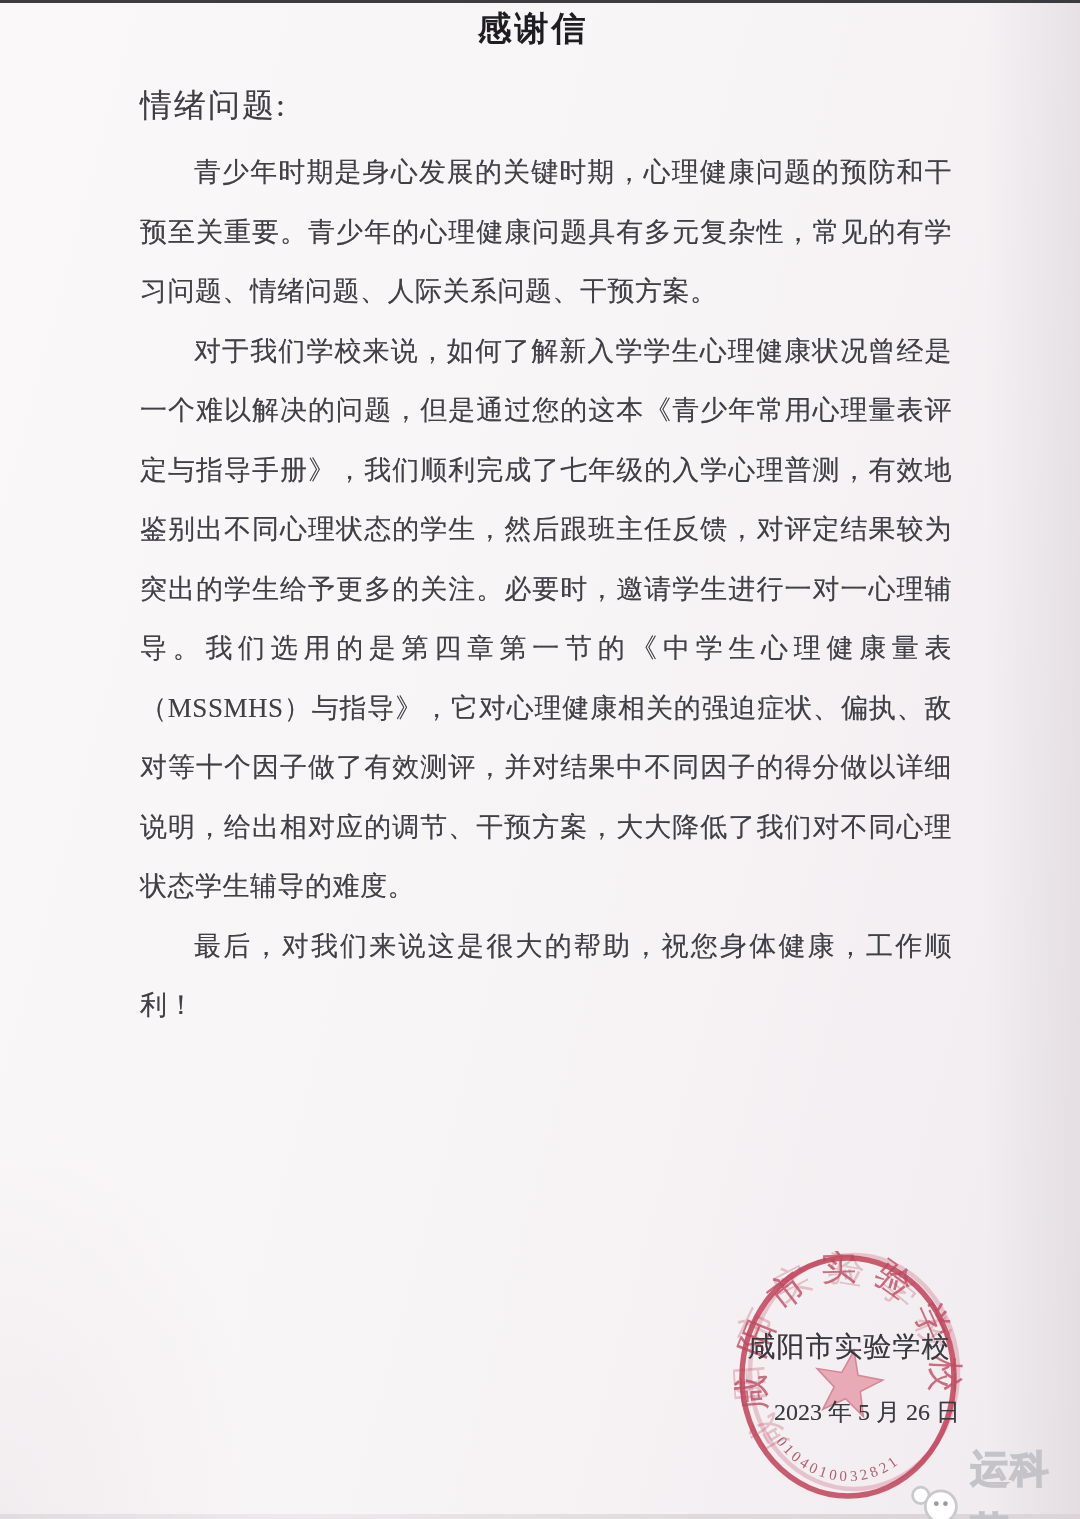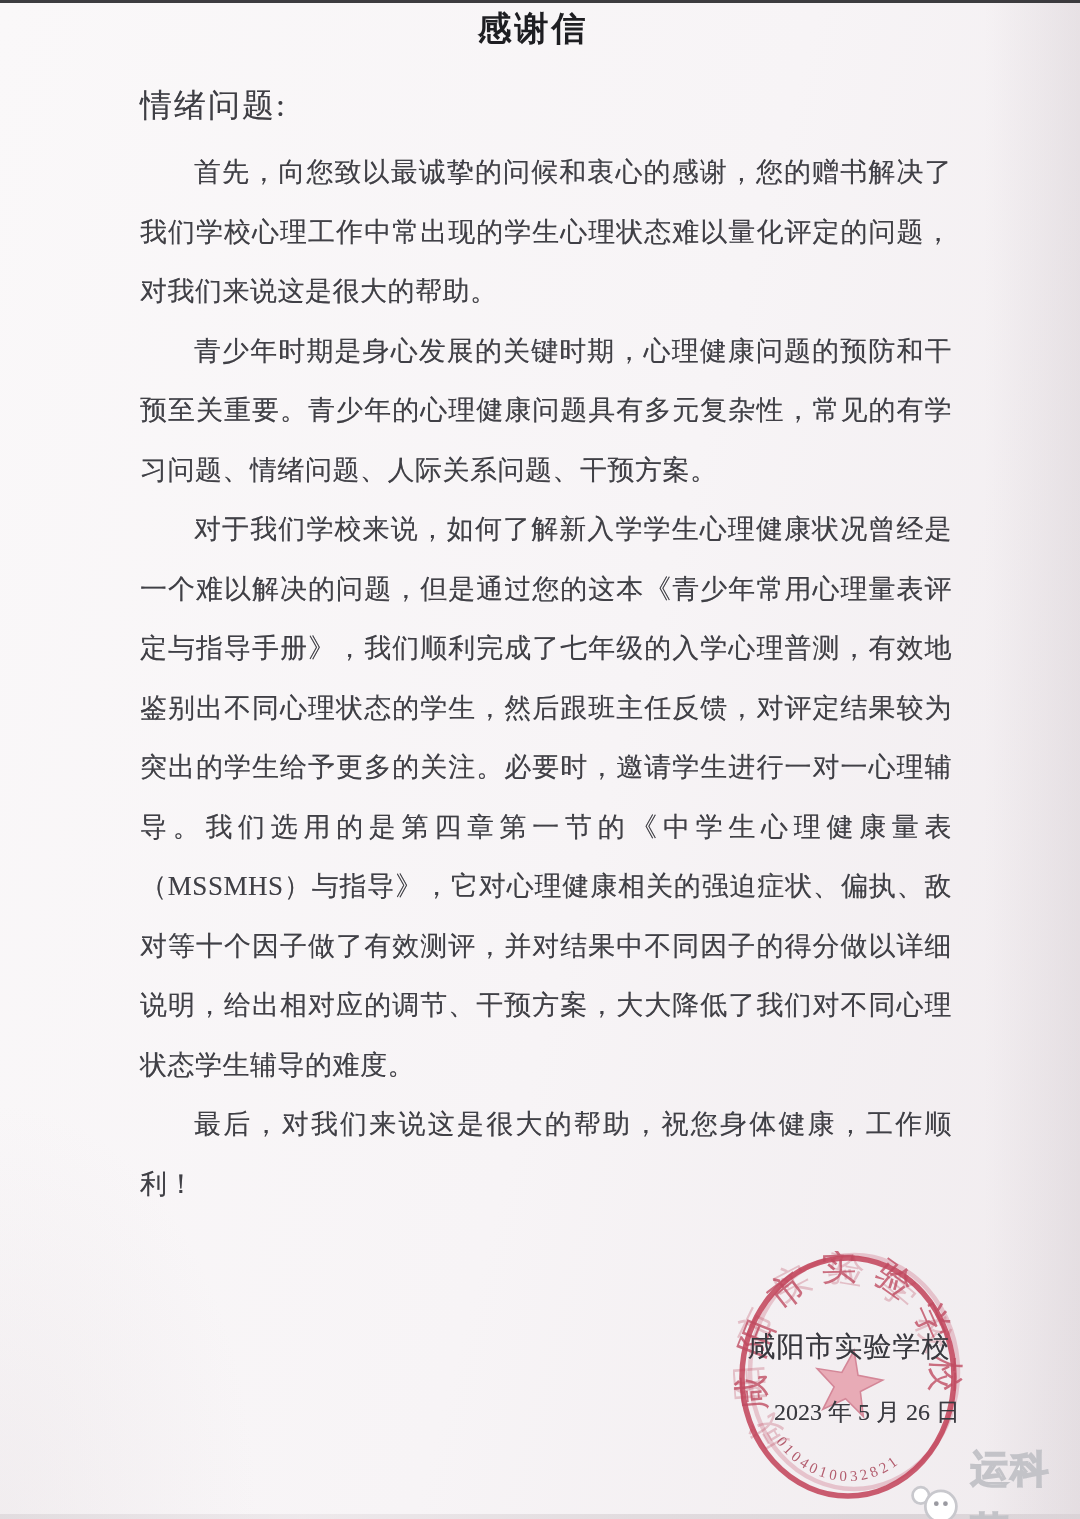--- a/index.html
+++ b/index.html
@@ -62,21 +62,20 @@
 
 <div class="paper">
   <div class="shade-right"></div>
   <div class="shade-bl"></div>
 
   <h1 class="title">感谢信</h1>
 
   <div class="salutation">情绪问题:</div>
 
   <div class="body-text">
-    <p>首先，向您致以最诚挚的问候和衷心的感谢，您的赠书解决了我们学校心理工作中常出现的学生心理状态难以量化评定的问题，对我们来说这是很大的帮助。</p>
     <p>青少年时期是身心发展的关键时期，心理健康问题的预防和干预至关重要。青少年的心理健康问题具有多元复杂性，常见的有学习问题、情绪问题、人际关系问题、干预方案。</p>
     <p>对于我们学校来说，如何了解新入学学生心理健康状况曾经是一个难以解决的问题，但是通过您的这本《青少年常用心理量表评定与指导手册》，我们顺利完成了七年级的入学心理普测，有效地鉴别出不同心理状态的学生，然后跟班主任反馈，对评定结果较为突出的学生给予更多的关注。必要时，邀请学生进行一对一心理辅导。我们选用的是第四章第一节的《中学生心理健康量表（MSSMHS）与指导》，它对心理健康相关的强迫症状、偏执、敌对等十个因子做了有效测评，并对结果中不同因子的得分做以详细说明，给出相对应的调节、干预方案，大大降低了我们对不同心理状态学生辅导的难度。</p>
     <p>最后，对我们来说这是很大的帮助，祝您身体健康，工作顺利！</p>
   </div>
 
   <svg class="seal" viewBox="0 0 232 252">
     <defs>
       <path id="ringPath" d="M 38,166 A 85,97 0 1 1 192,166" fill="none"></path>
       <path id="serialPath" d="M 39.6,185.3 A 92,105 0 0 0 190.4,185.3" fill="none"></path>
     </defs>

